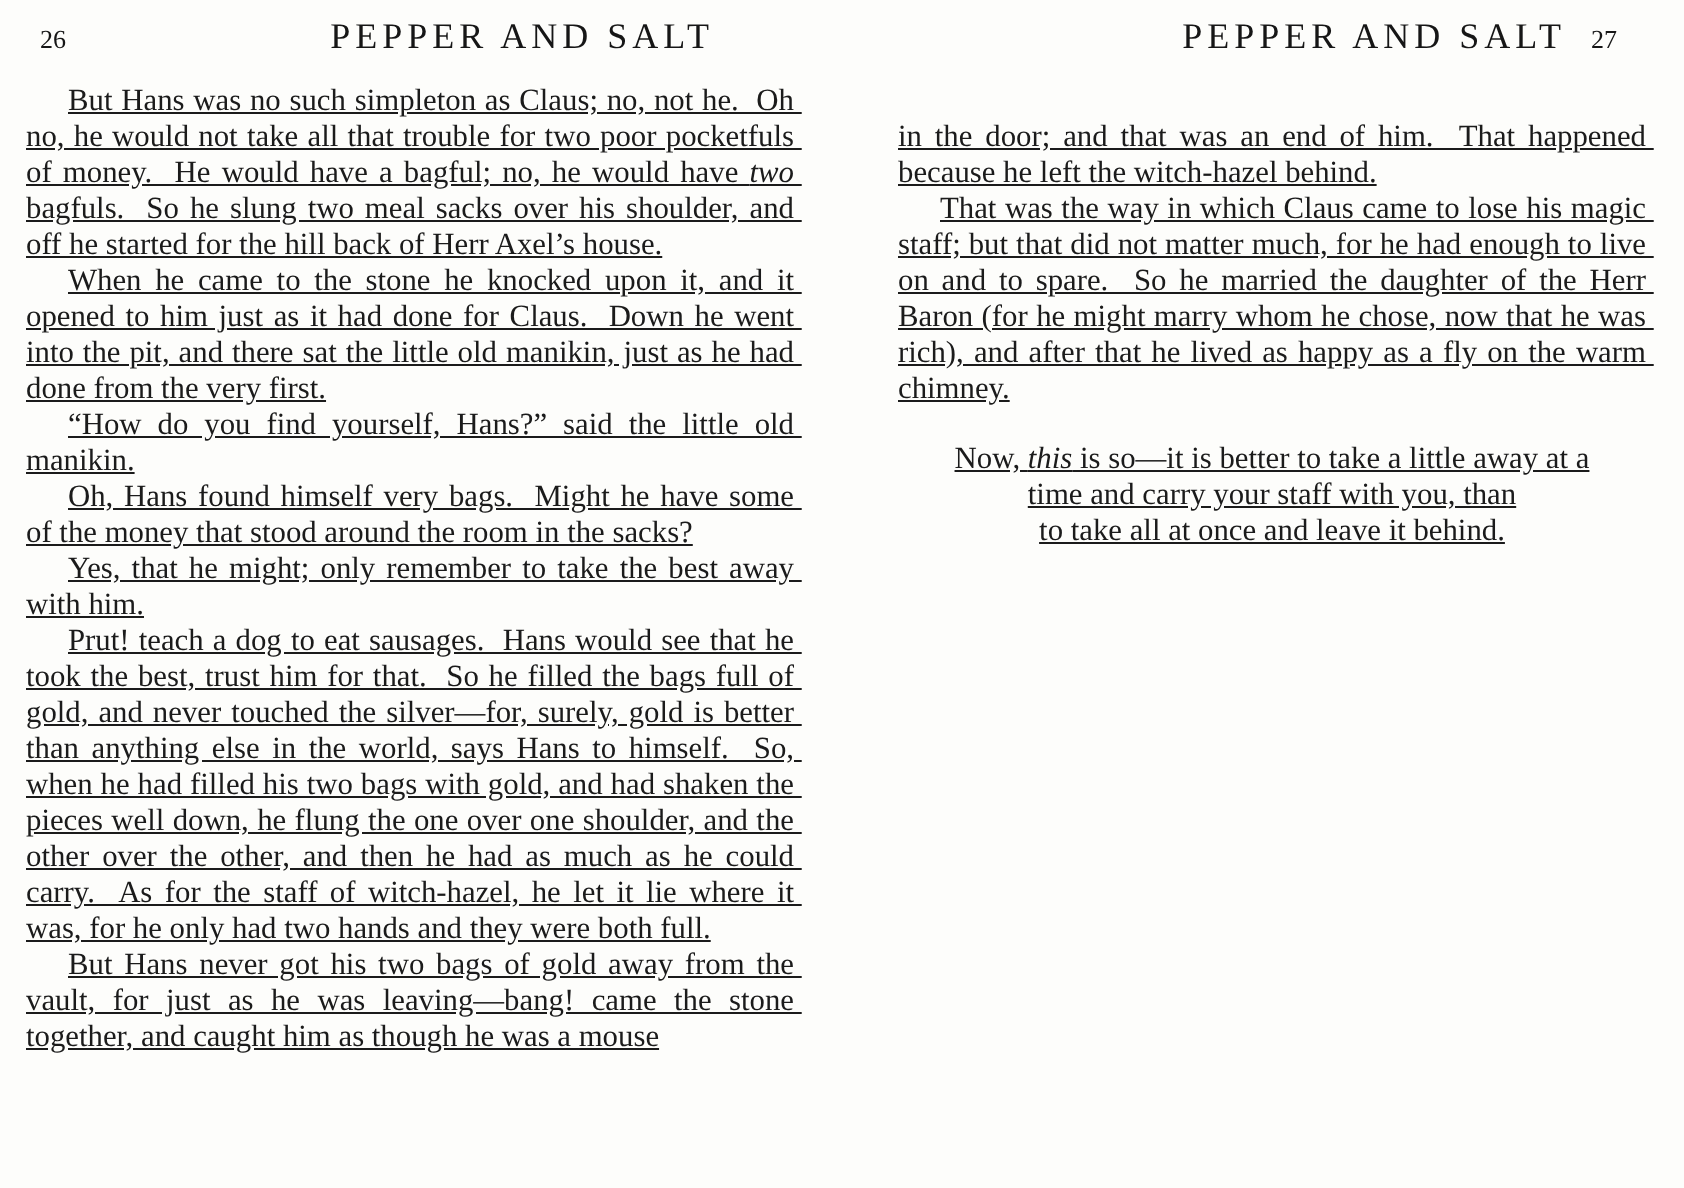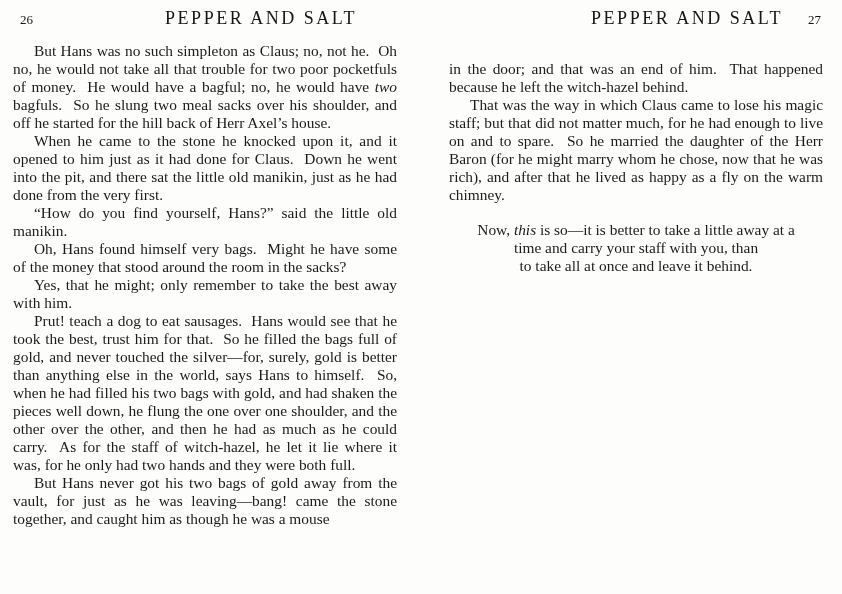--- a/index.html
+++ b/index.html
@@ -30,23 +30,23 @@
   }
   .runtitle {
     text-align: right;
     font-size: 18px;
     letter-spacing: 2.5px;
     white-space: nowrap;
     color: #161616;
   }
   .pagenum { font-size: 13px; color: #161616; }
   .pagenum.numleft  { text-align: left;  padding-left: 7px; }
-  .pagenum.numright { text-align: right; padding-right: 2px; }
+  .pagenum.numright { text-align: center; padding-right: 2px; }
 
-  .bodytext { margin-top: 6px; }
+  .bodytext { margin-top: 6px; text-decoration: underline; }
   .para {
     font-size: 15.4px;
     line-height: 18px;
     text-align: justify;
     text-indent: 21px;
     white-space: pre-wrap;
     color: #1b1b1b;
   }
   .para.noindent { text-indent: 0; margin-top: 24px; }
   .para em { font-style: italic; }

